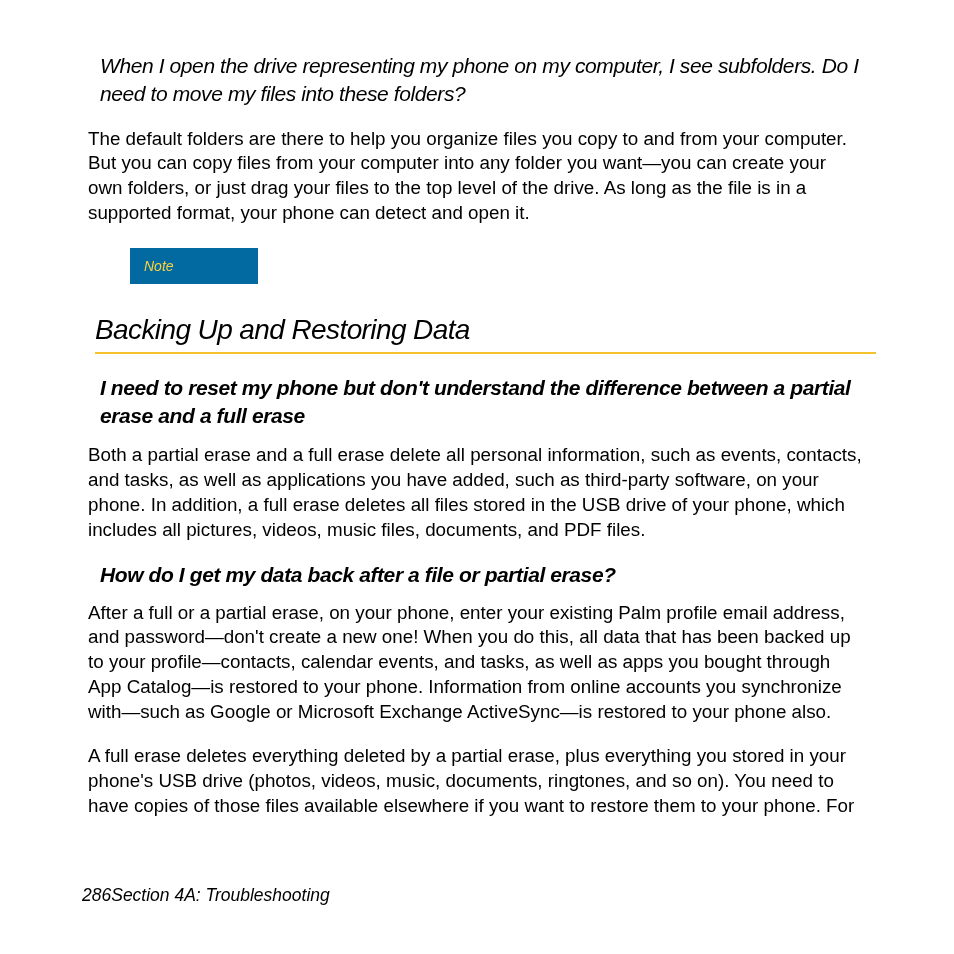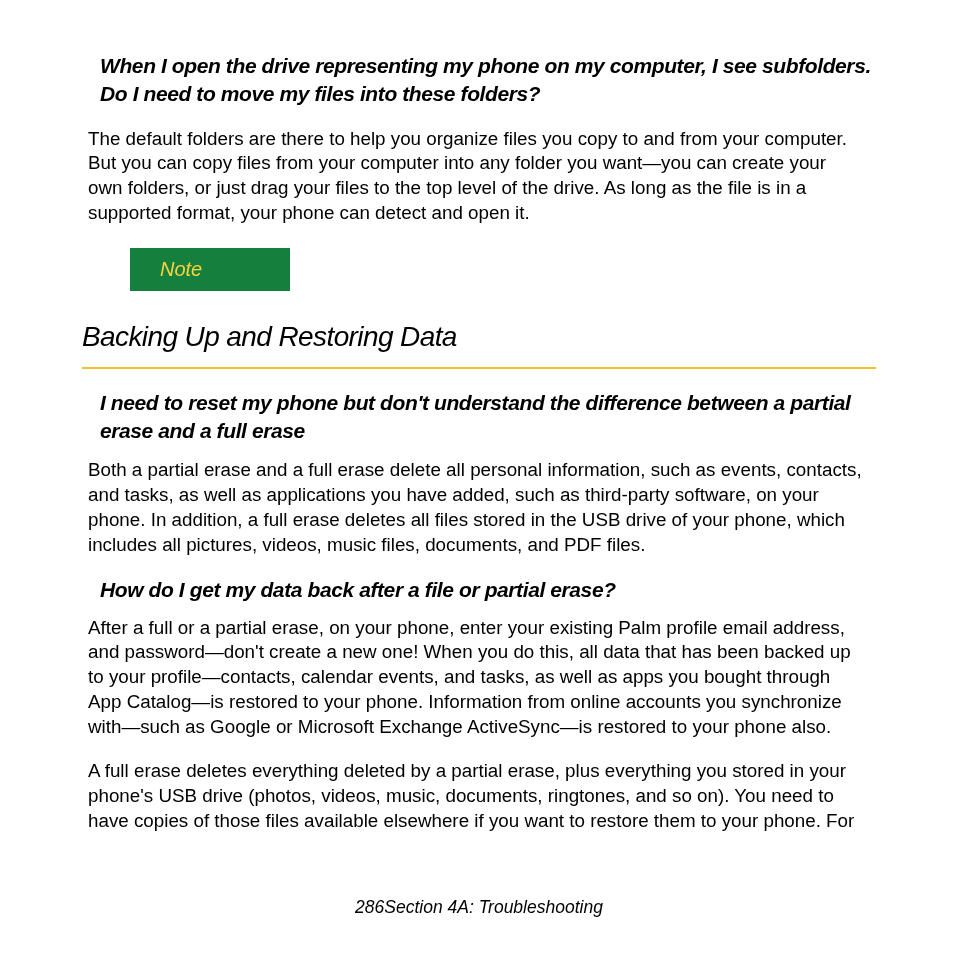--- a/index.html
+++ b/index.html
@@ -11,66 +11,66 @@
     color: #000;
     background: #fff;
     box-sizing: border-box;
     position: relative;
   }
   .page {
     padding: 52px 78px 40px 82px;
   }
   .q1 {
     font-family: Arial, Helvetica, sans-serif;
-    font-weight: bold;
+    font-weight: normal;
     font-style: italic;
     font-size: 21px;
     line-height: 1.35;
     letter-spacing: -0.4px;
     margin: 0 0 18px 18px;
   }
   .body-text {
     font-size: 18.8px;
     line-height: 1.32;
     margin: 0 12px 20px 0;
     padding-left: 6px;
   }
   .note-box {
     display: flex;
     margin: 22px 0 30px 48px;
     width: 720px;
   }
   .note-label {
-    background: #15803d;
+    background: #0369a1;
     color: #fbd23d;
     font-style: italic;
-    font-size: 20px;
+    font-size: 14px;
     font-weight: normal;
-    padding: 10px 30px;
+    padding: 10px 14px;
     width: 100px;
     flex: 0 0 auto;
   }
   .note-body {
     background: #e6e6e6;
     font-style: italic;
     font-size: 17px;
     padding: 10px 18px;
     line-height: 1.35;
     flex: 1;
   }
   .note-body .rt {
     font-style: normal;
   }
   .section-h {
     font-family: Arial, Helvetica, sans-serif;
     font-style: italic;
     font-size: 28px;
     letter-spacing: -0.6px;
-    margin: 6px 0 6px 0;
-    padding-bottom: 14px;
+    margin: 6px 0 6px 13px;
+    padding-bottom: 6px;
     border-bottom: 2px solid #f4c22b;
     font-weight: normal;
   }
   .q2 {
     font-family: Arial, Helvetica, sans-serif;
     font-weight: bold;
     font-style: italic;
     font-size: 21px;
     line-height: 1.32;
     letter-spacing: -0.4px;
@@ -79,27 +79,27 @@
   .q3 {
     font-family: Arial, Helvetica, sans-serif;
     font-weight: bold;
     font-style: italic;
     font-size: 21px;
     letter-spacing: -0.4px;
     margin: 14px 0 14px 18px;
   }
   .footer {
     position: absolute;
-    bottom: 36px;
+    bottom: 48px;
     left: 82px;
     right: 78px;
     font-style: italic;
     font-size: 17.5px;
     display: flex;
-    justify-content: center;
+    justify-content: flex-start;
   }
 </style>
 </head>
 <body>
 
 <div class="page">
   <h3 class="q1">When I open the drive representing my phone on my computer, I see subfolders. Do I need to move my files into these folders?</h3>
 
   <p class="body-text">The default folders are there to help you organize files you copy to and from your computer. But you can copy files from your computer into any folder you want—you can create your own folders, or just drag your files to the top level of the drive. As long as the file is in a supported format, your phone can detect and open it.</p>
 

